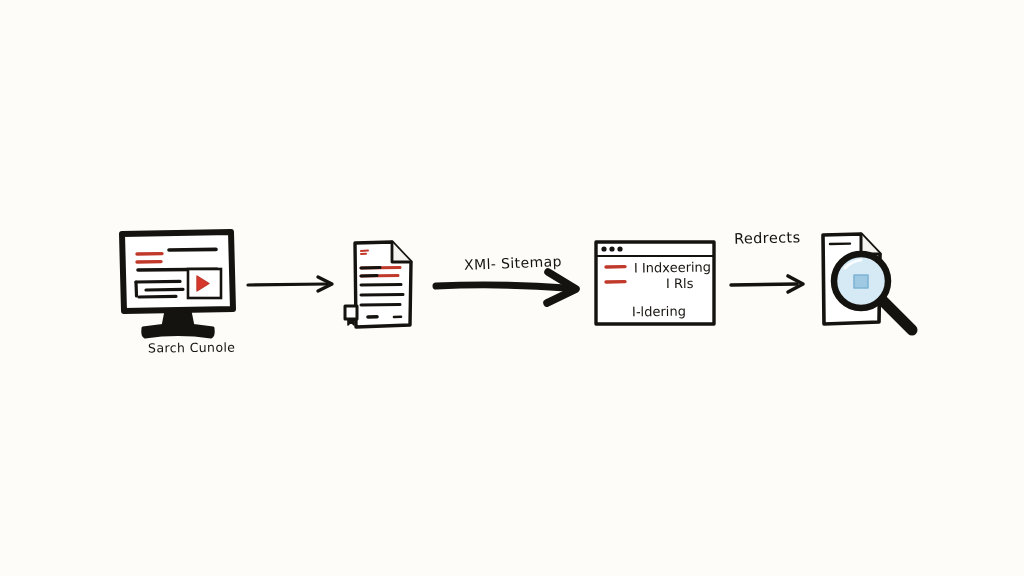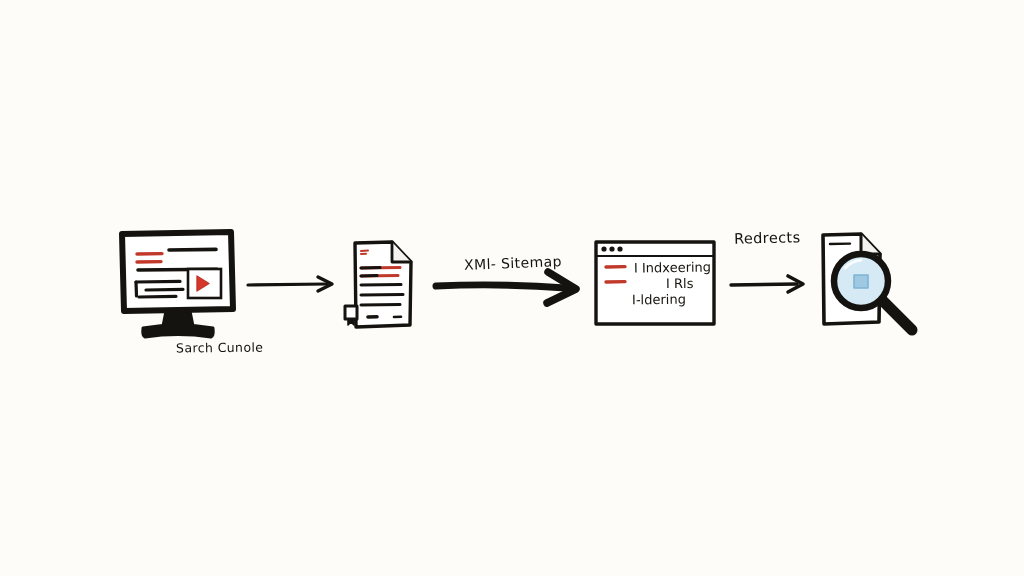--- a/index.html
+++ b/index.html
@@ -33,21 +33,20 @@
     font-family: "DejaVu Sans", sans-serif;
     color: #15130f;
     white-space: nowrap;
     letter-spacing: 0.4px;
   }
   .caption-console {
     left: 148px;
     top: 340px;
     font-size: 12.5px;
     transform: rotate(-0.6deg);
-    margin-left: 28px;
   }
   .label-sitemap {
     left: 464px;
     top: 255px;
     font-size: 14px;
     transform: rotate(-2.2deg);
   }
   .label-redirects {
     left: 734px;
     top: 230px;
@@ -56,21 +55,21 @@
   }
   .list-line {
     position: absolute;
     font-size: 13px;
     color: #17140f;
     white-space: nowrap;
     font-family: "DejaVu Sans", sans-serif;
   }
   .ll0 { left: 634px; top: 260px; transform: rotate(-0.8deg); }
   .ll1 { left: 666px; top: 276px; transform: rotate(-0.5deg); }
-  .ll2 { left: 632px; top: 292px; transform: rotate(-0.7deg); }
+  .ll2 { left: 632px; top: 304px; transform: rotate(-0.7deg); }
 </style>
 </head>
 <body>
 
 <div class="stage">
 
   <svg id="canvas" viewBox="0 0 1024 576" xmlns="http://www.w3.org/2000/svg">
 
     <g>
 

